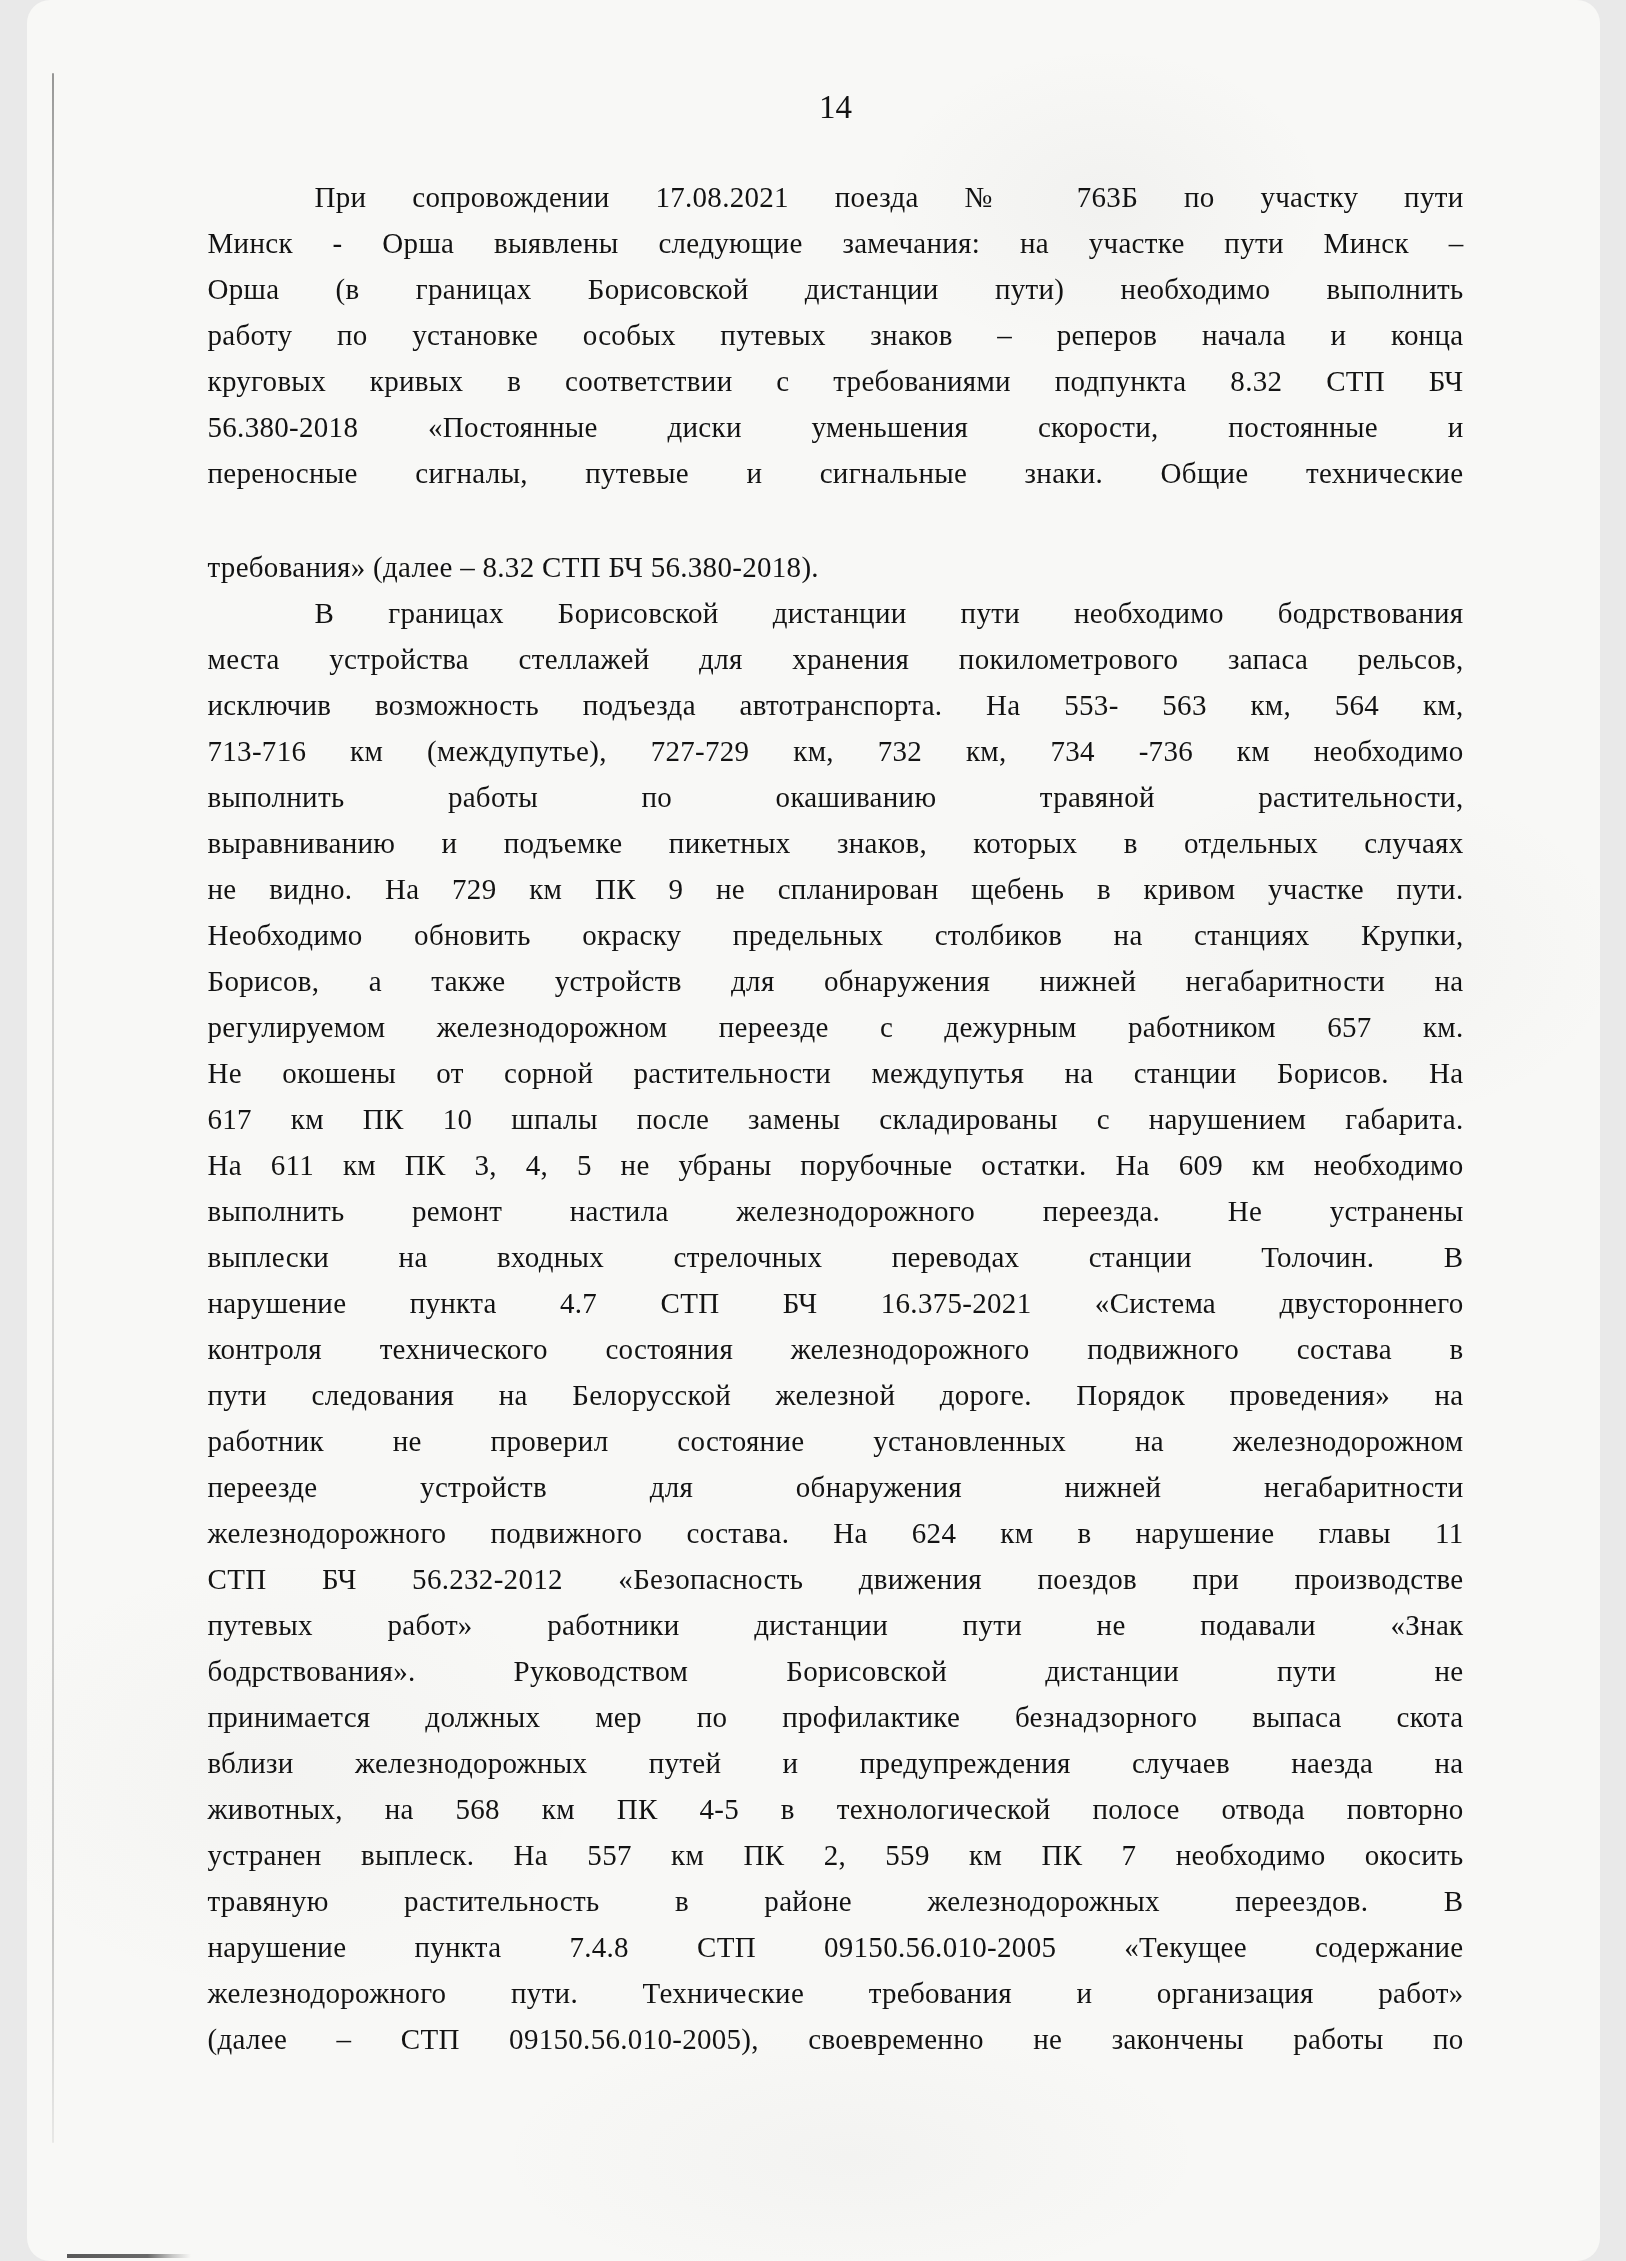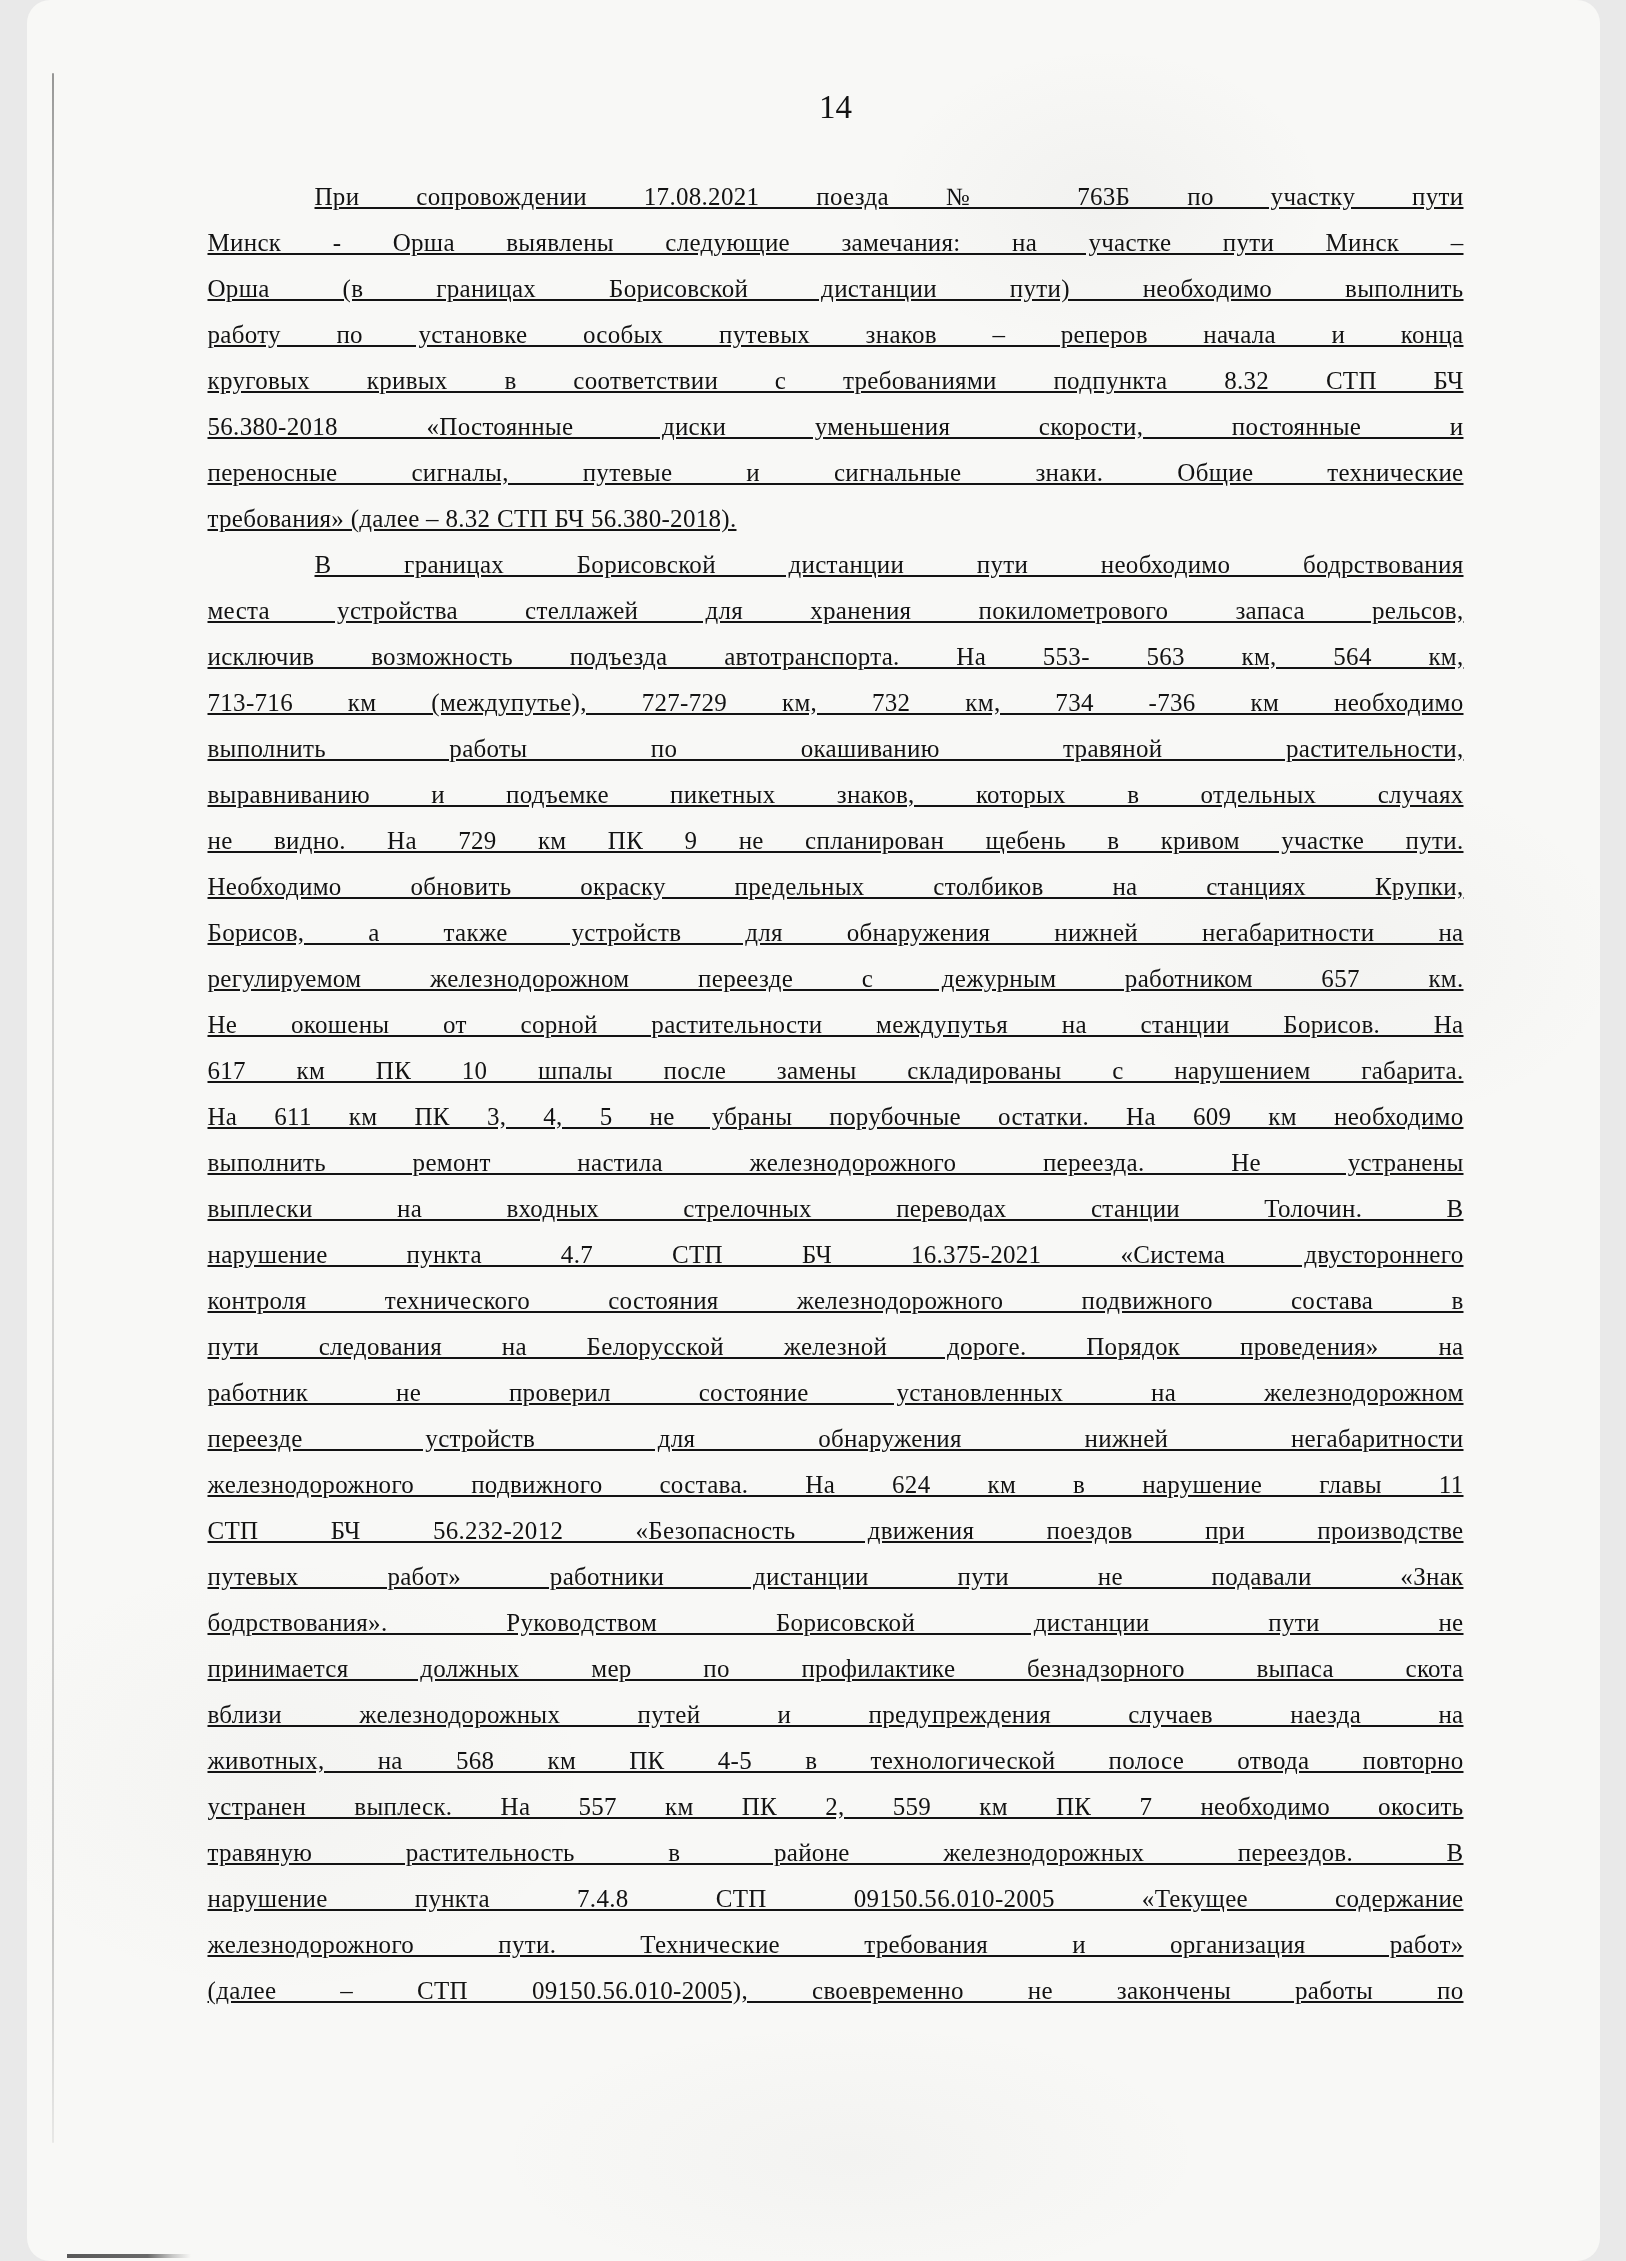--- a/index.html
+++ b/index.html
@@ -34,32 +34,32 @@
   }
   .doc-body {
     position: absolute;
     top: 174px;
     left: 181px;
     width: 1256px;
   }
   .line {
     height: 46px;
     line-height: 46px;
-    font-size: 25px;
+    font-size: 29px;
     white-space: normal;
     text-align: justify;
     text-align-last: justify;
     letter-spacing: 0.3px;
-    text-decoration: underline;
   }
   .line.indent {
     text-indent: 107px;
   }
   .line.last {
     text-align-last: left;
+    margin-top: 48px;
   }
   
   .scan-vline {
     position: absolute;
     left: 25px;
     top: 73px;
     width: 2.5px;
     height: 2070px;
     background: linear-gradient(to bottom,
       rgba(70,70,70,0.55) 0%,

